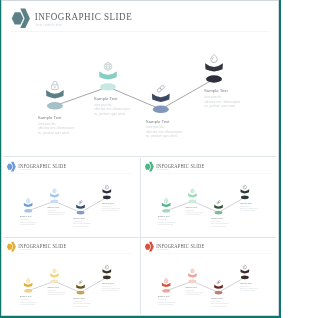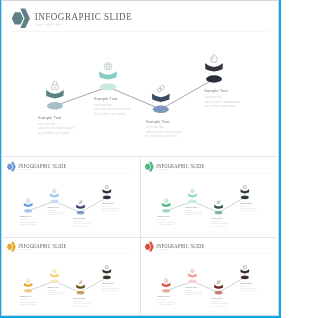--- a/index.html
+++ b/index.html
@@ -1,17 +1,17 @@
 <!DOCTYPE html>
 <html><head>
 <meta charset="utf-8">
 <style>
   html,body{margin:0;padding:0;}
   body{width:281px;height:318px;background:#ffffff;font-family:"Liberation Sans",sans-serif;overflow:hidden;}
-  .wrap{position:absolute;left:0;top:0;width:281px;height:318px;background:#0ea5e9;}
+  .wrap{position:absolute;left:0;top:0;width:281px;height:318px;background:#0f766e;}
   .slide{position:absolute;background:#fff;box-sizing:border-box;overflow:hidden;}
   .page-frame{position:absolute;left:1px;top:0px;width:278px;height:316px;border:1px solid #cfd8dc;box-sizing:border-box;background:#fff;}
   .main-slide{left:4px;top:3px;width:271px;height:143px;}
   .main-rule{position:absolute;left:3px;top:156px;width:273px;height:1px;background:#dfe6e9;}
   .v-rule{position:absolute;left:140px;top:158px;width:1px;height:156px;background:#dfe6e9;}
   .h-rule{position:absolute;left:3px;top:237px;width:273px;height:1px;background:#dfe6e9;}
   .t1{left:2.5px;top:159px;width:134px;height:72px;}
   .t2{left:140.5px;top:159px;width:134px;height:72px;}
   .t3{left:2.5px;top:239px;width:134px;height:72px;}
   .t4{left:140.5px;top:239px;width:134px;height:72px;}

